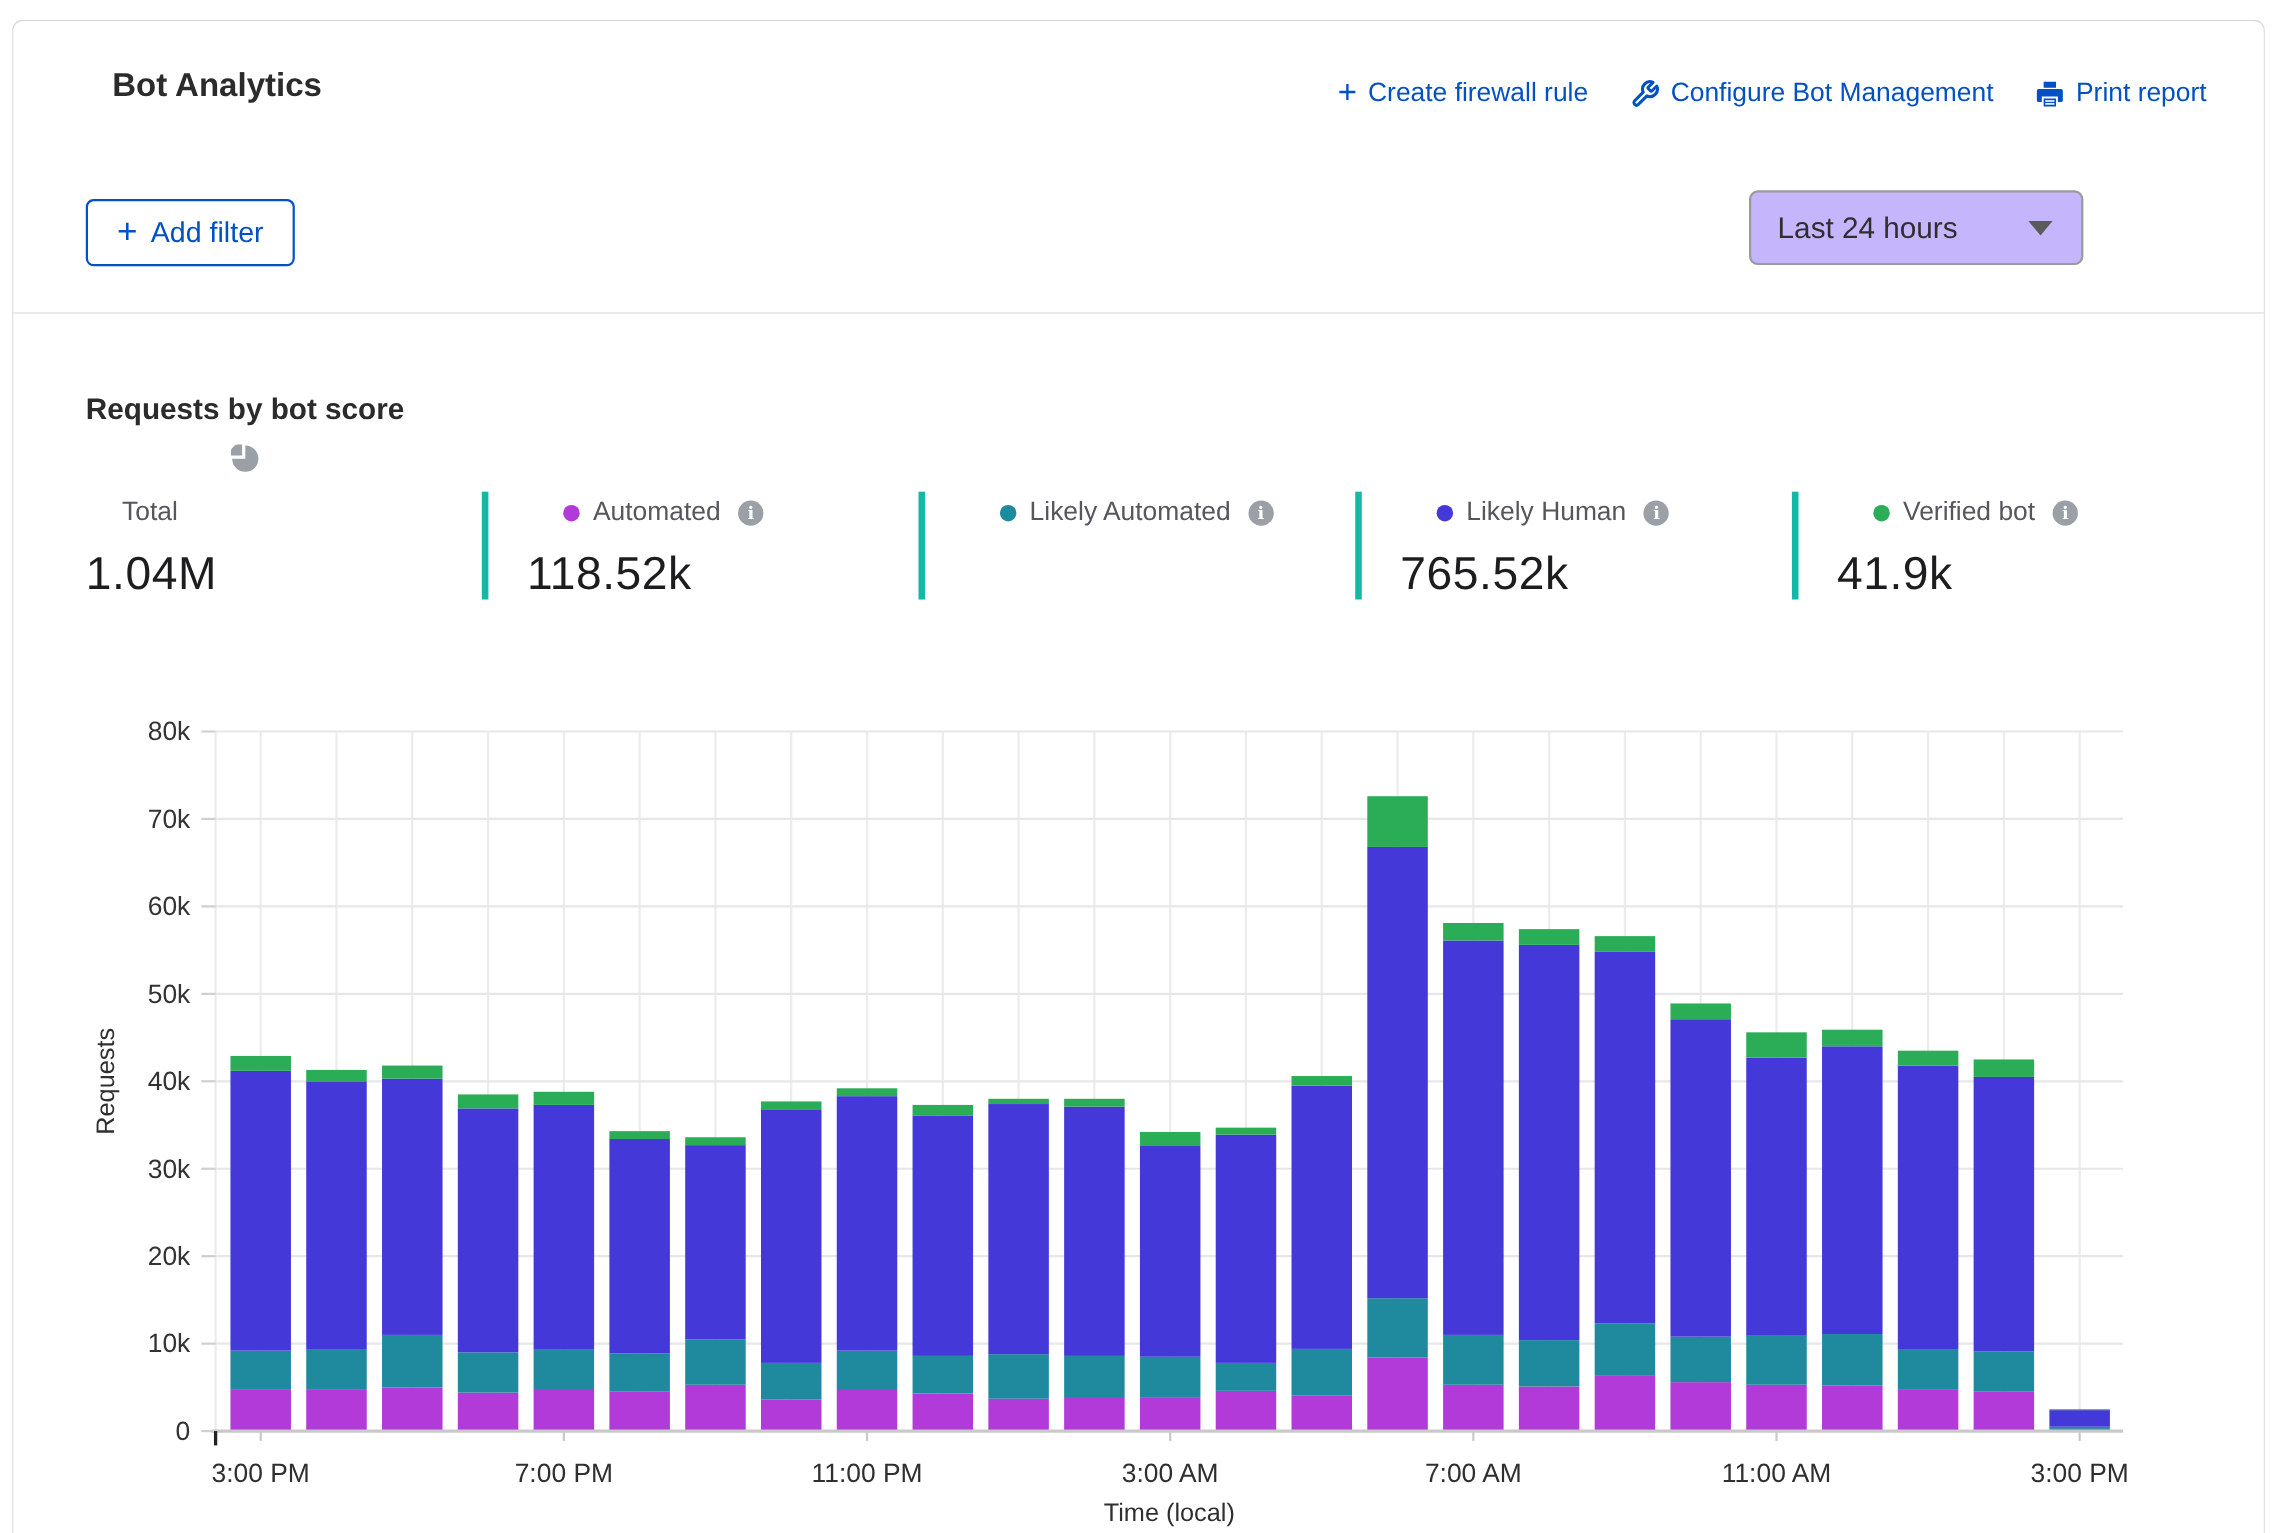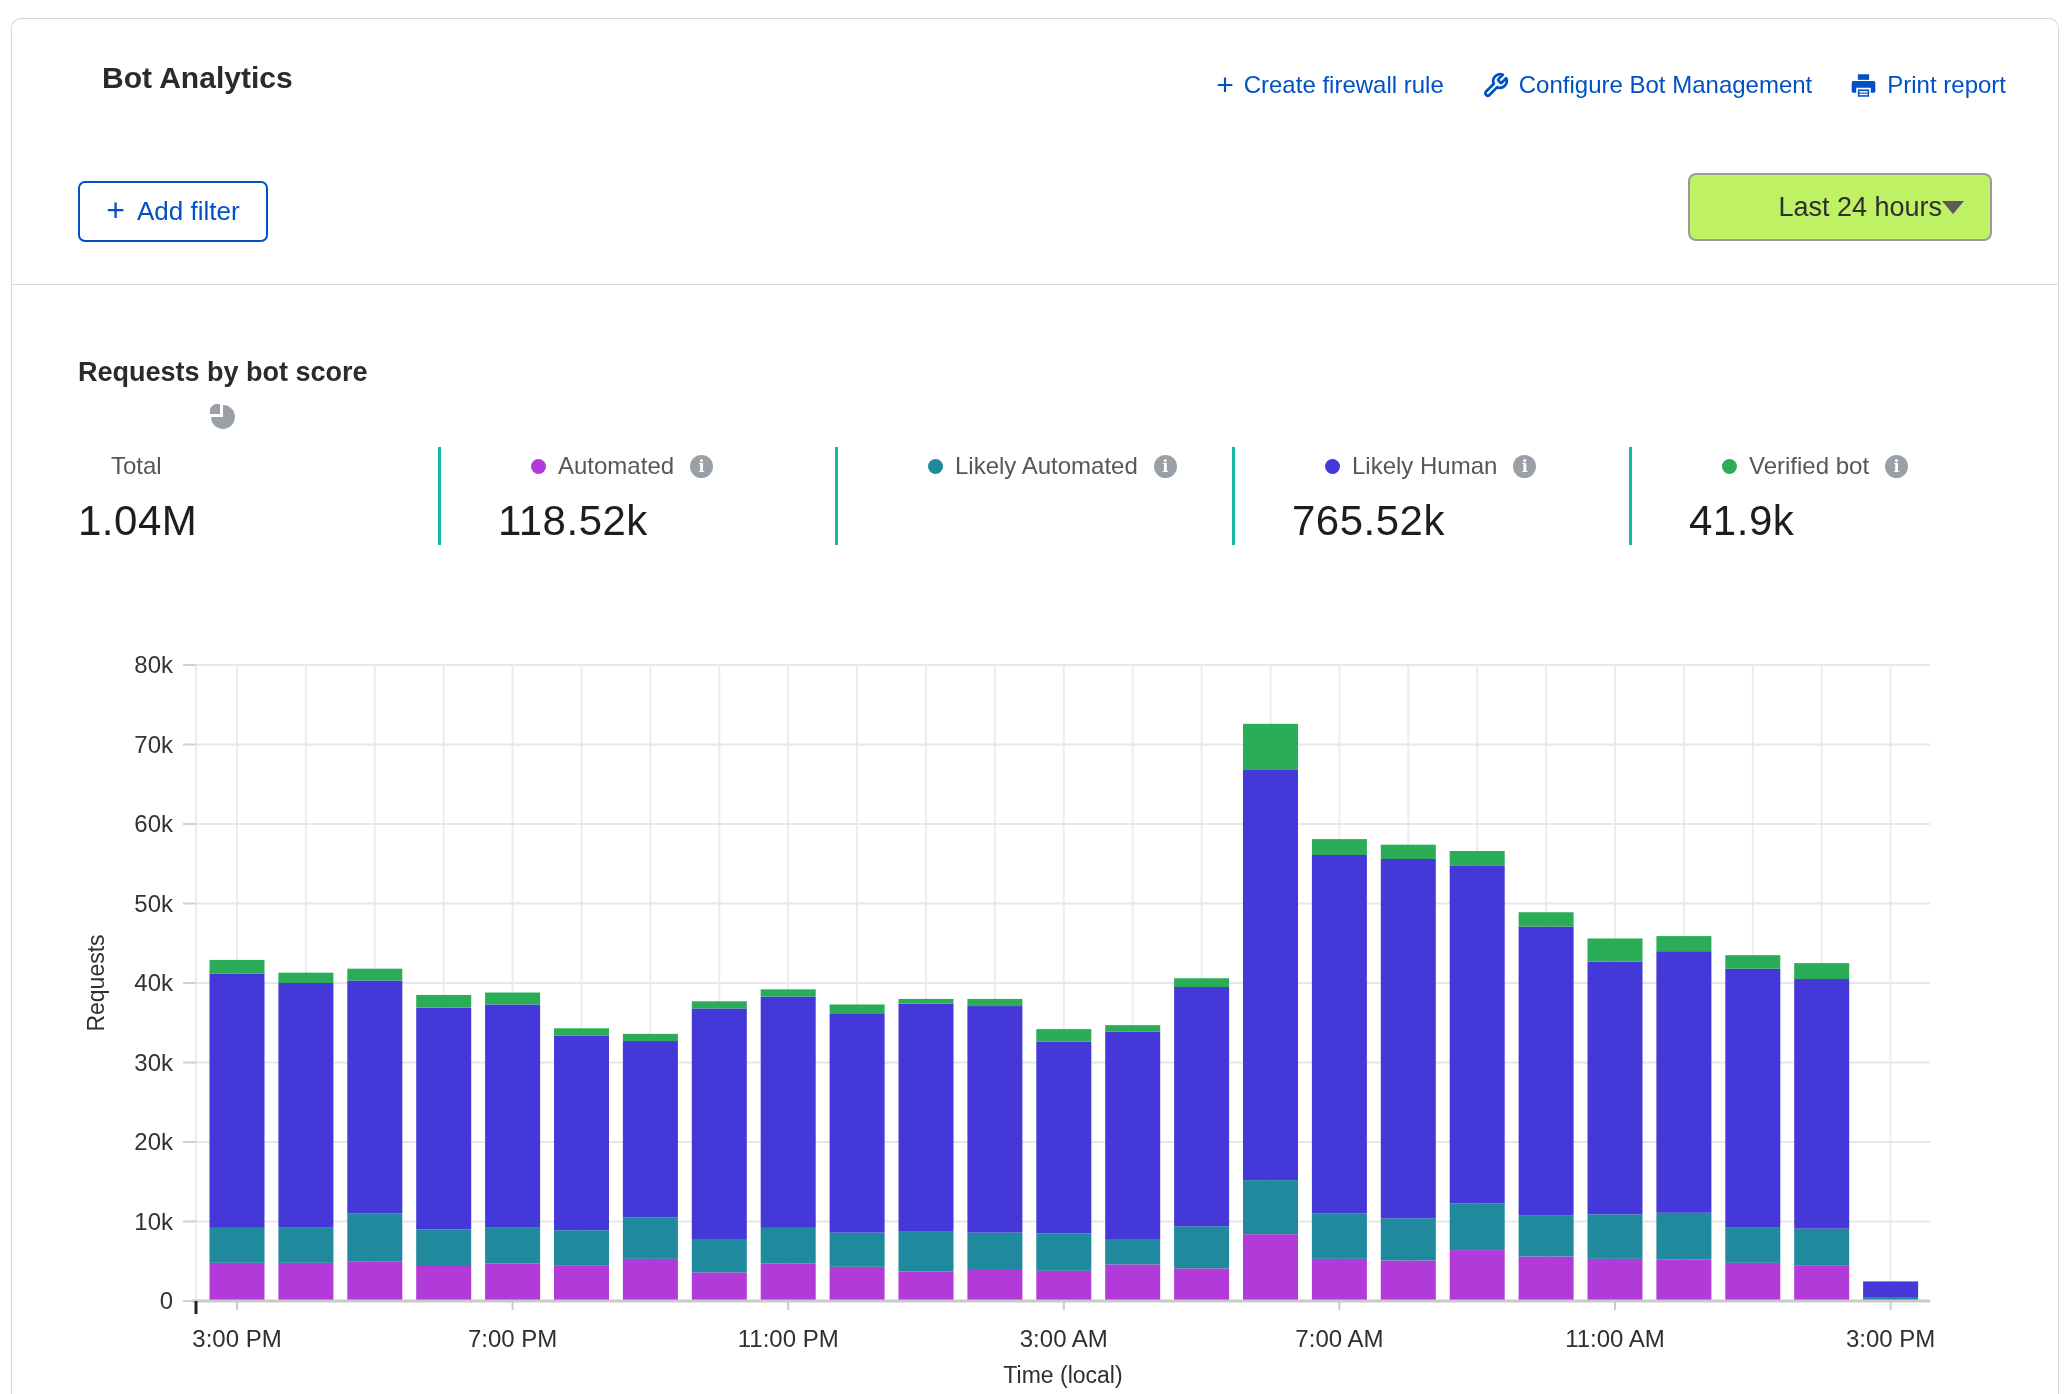--- a/index.html
+++ b/index.html
@@ -19,38 +19,38 @@
   .plus-glyph { font-size:30px; font-weight:500; line-height:24px; }
   .action-icon svg { display:block; }
 
   .add-filter-btn { position:absolute; left:66px; top:162px; width:190px; height:61px;
                     background:#fff; border:2px solid #0051c3; border-radius:7px;
                     color:#0051c3; font-size:26px; display:flex; align-items:center;
                     justify-content:center; gap:12px; cursor:pointer;
                     font-family:"Liberation Sans","DejaVu Sans",sans-serif; }
   .add-filter-btn .plus-glyph { font-size:32px; font-weight:400; margin-top:-3px; }
 
-  .time-select { position:absolute; left:1676px; top:154px; width:304px; height:68px;
-                 background:#bef264; border:2px solid #9a9a9a; border-radius:8px;
-                 display:flex; align-items:center; justify-content:flex-end;
+  .time-select { position:absolute; left:1578px; top:154px; width:304px; height:68px;
+                 background:#c4b5fd; border:2px solid #9a9a9a; border-radius:8px;
+                 display:flex; align-items:center; justify-content:space-between;
                  padding:0 26px 0 24px; font-size:27px; color:#2f2f2f; cursor:pointer; }
   .select-arrow { width:0; height:0; border-left:11px solid transparent;
                   border-right:11px solid transparent; border-top:13px solid #5a5a5a; }
 
   .header-divider { position:absolute; left:0; top:265px; width:100%; height:0;
                     border-top:1px solid #d9d9d9; }
 
   
   .section-title-row { position:absolute; left:66px; top:338px; display:flex; align-items:center; gap:16px;flex-direction:column; }
   .section-title { font-size:27px; font-weight:700; color:#2b2b2b; }
 
   
   .stats-row { position:absolute; left:66px; top:428px; display:flex; }
   .stat { width:397px; padding-top:4px; }
-  .stat + .stat { border-left:3px solid #14b8a6; padding-left:57px; }
+  .stat + .stat { border-left:6px solid #14b8a6; padding-left:35px; }
   .stat:first-child { width:360px; }
   .stat-label-row { display:flex; align-items:center; gap:12px; height:30px;margin-left:33px; }
   .stat-label { font-size:24px; color:#56565c; }
   .legend-dot { width:15px; height:15px; border-radius:50%; flex:0 0 auto; }
   .info-icon { width:23px; height:23px; border-radius:50%; background:#9aa0a6; color:#fff;
                font-size:16px; font-weight:700; display:flex; align-items:center;
                justify-content:center; margin-left:4px; cursor:pointer;
                font-family:"DejaVu Serif","Liberation Serif",serif; }
   .stat-value { margin-top:16px; font-size:42px; font-weight:400; color:#1d1d1f; letter-spacing:0.5px; }
 

